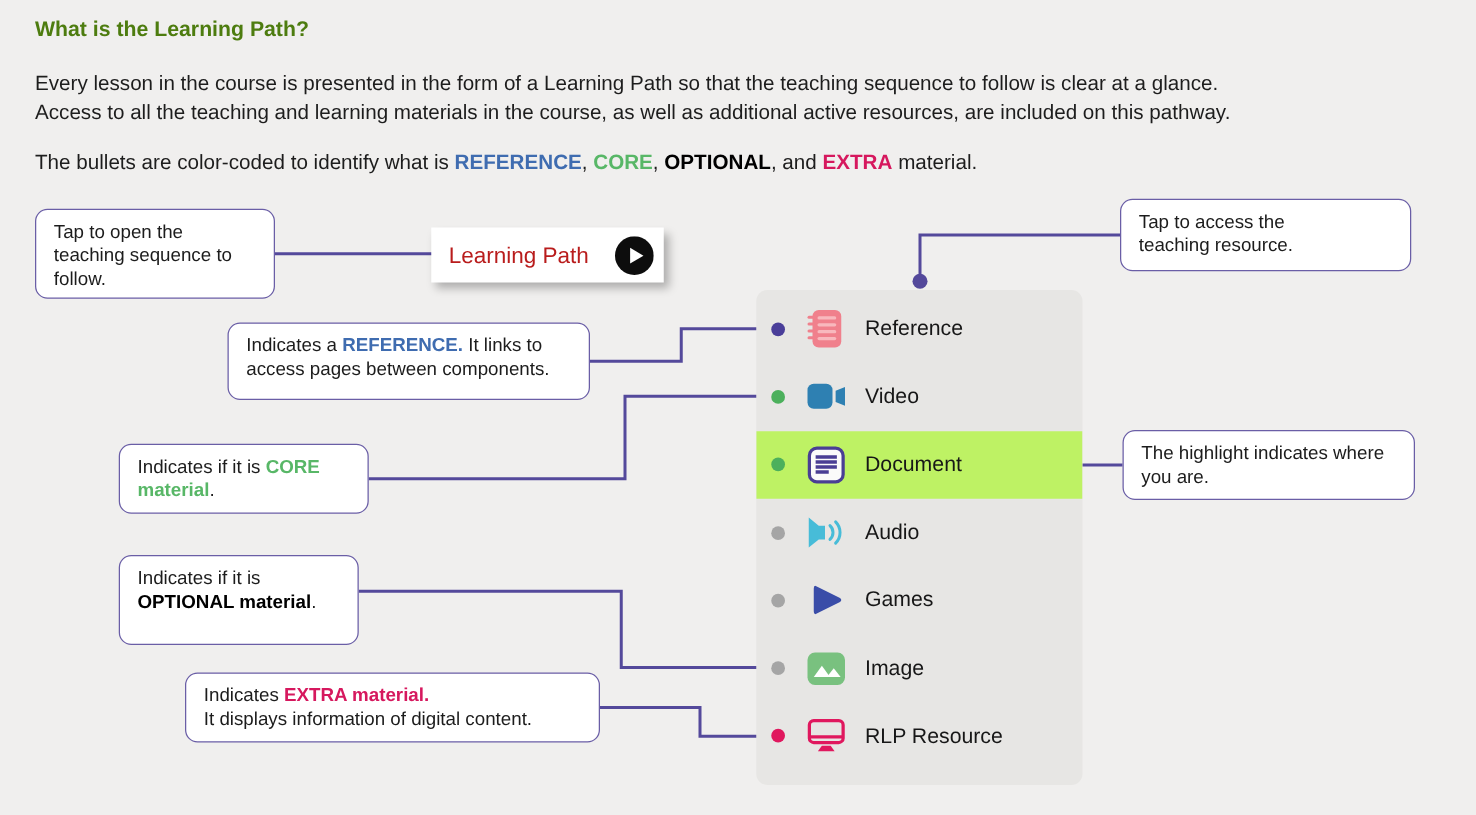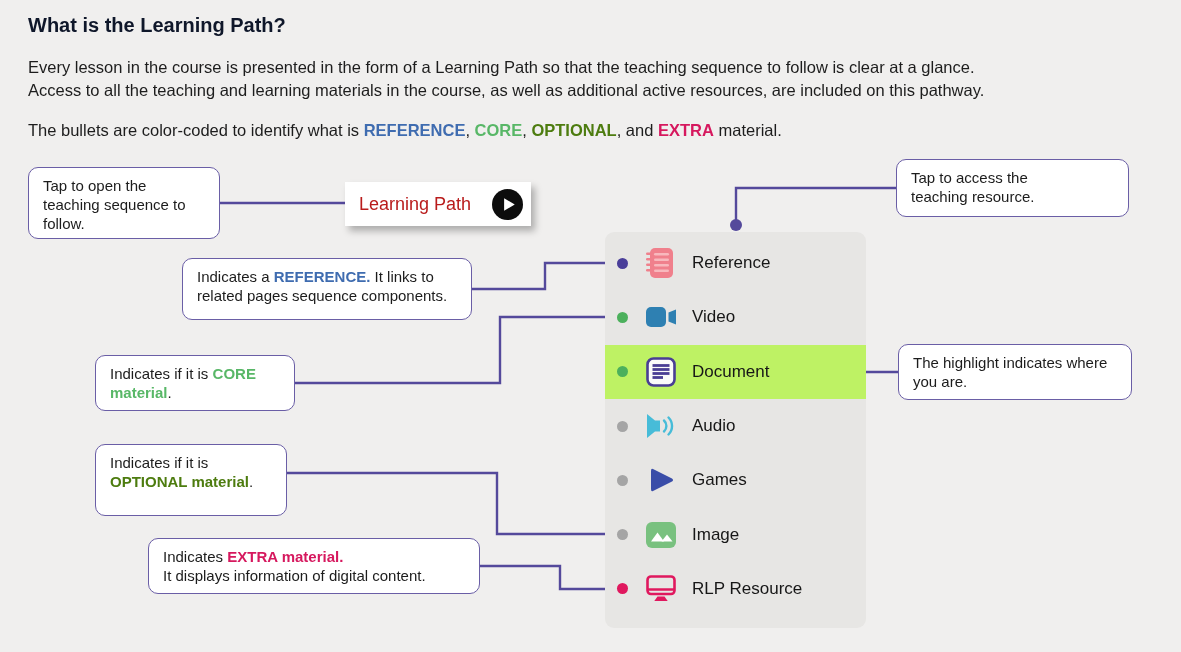--- a/index.html
+++ b/index.html
@@ -8,34 +8,34 @@
     background:#f0efee;
     font-family:"Liberation Sans", sans-serif;
     color:#1d1d1d;
     overflow:hidden;
   }
   .canvas{position:relative;width:1181px;height:652px;}
 
   
   .page-title{
     position:absolute;left:28px;top:14px;
-    font-size:20px;font-weight:700;color:#0f172a;
+    font-size:17px;font-weight:700;color:#4d7c0f;
   }
   .intro{
     position:absolute;left:28px;top:56px;
     font-size:16.5px;line-height:23px;color:#1d1d1d;
     white-space:nowrap;
   }
   .legend-line{
     position:absolute;left:28px;top:121px;
     font-size:16.5px;color:#1d1d1d;white-space:nowrap;
   }
   .em-ref{color:#3f6cb0;font-weight:700;}
   .em-core{color:#58b767;font-weight:700;}
-  .em-opt{color:#4d7c0f;font-weight:700;margin-top:44px;}
+  .em-opt{color:#000000;font-weight:700;margin-top:44px;}
   .em-extra{color:#d6185e;font-weight:700;}
 
   
   .callout{
     position:absolute;box-sizing:border-box;
     background:#ffffff;border:1.6px solid #6a5ea6;border-radius:10px;
     padding:8px 14px;font-size:15px;line-height:1.28;color:#1c1c1c;
     display:flex;align-items:flex-start;
   }
   .callout .inner{width:100%;}
@@ -131,21 +131,21 @@
   </div>
 
   <div class="callout box-access">
     <div class="inner">
       <span>Tap to access the</span><br>
       <span>teaching resource.</span>
     </div>
   </div>
 
   <div class="callout box-reference">
-    <div class="inner"><span>Indicates a </span><span class="em-ref">REFERENCE.</span><span> It links to related pages sequence components.</span></div>
+    <div class="inner"><span>Indicates a </span><span class="em-ref">REFERENCE.</span><span> It links to access pages between components.</span></div>
   </div>
 
   <div class="callout box-core">
     <div class="inner"><span>Indicates if it is </span><span class="em-core">CORE material</span><span>.</span></div>
   </div>
 
   <div class="callout box-optional">
     <div class="inner"><span>Indicates if it is </span><span class="em-opt">OPTIONAL material</span><span>.</span></div>
   </div>
 

